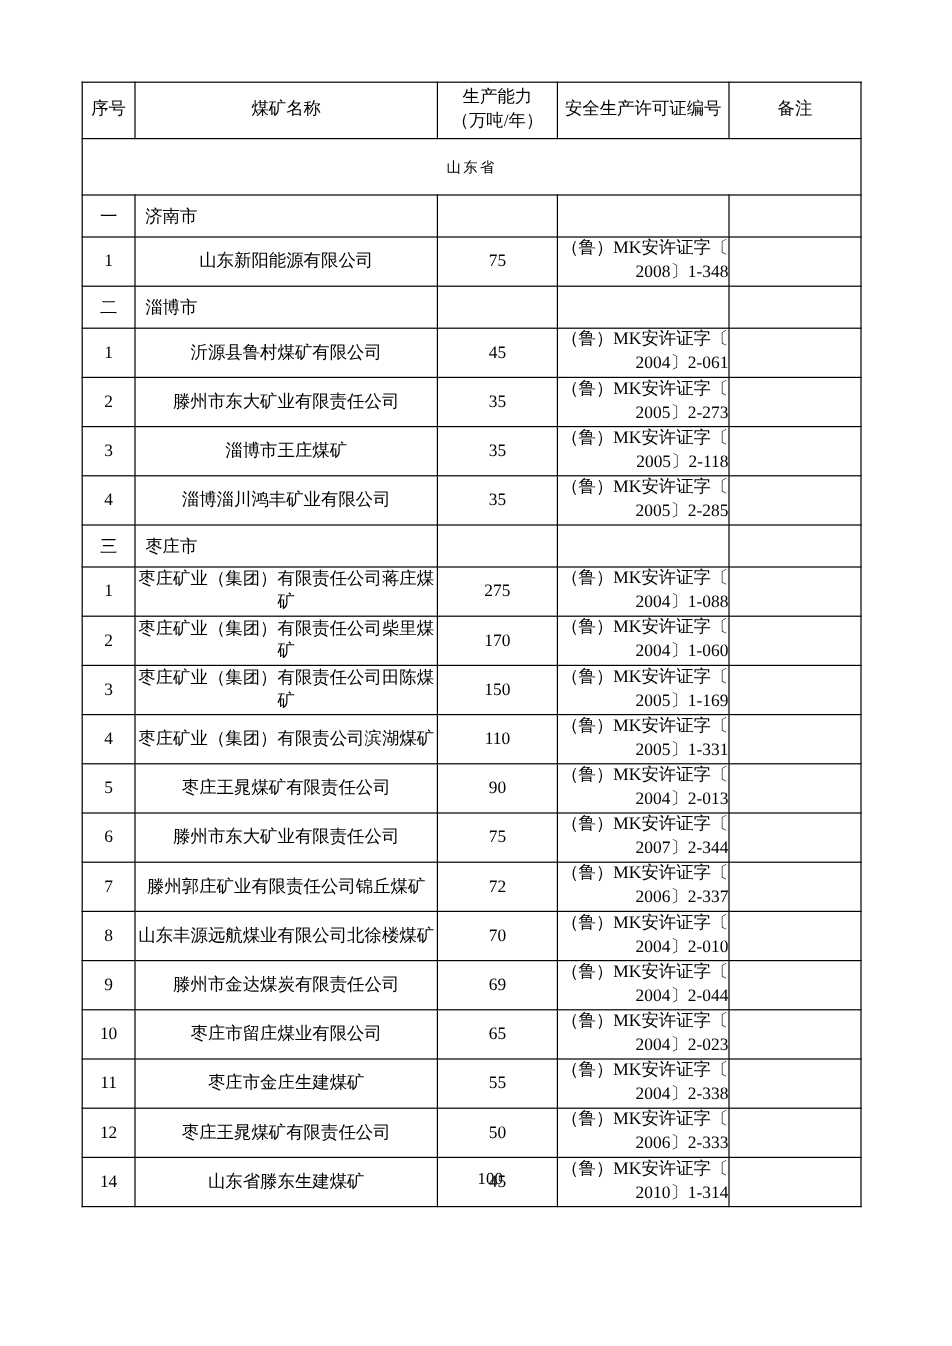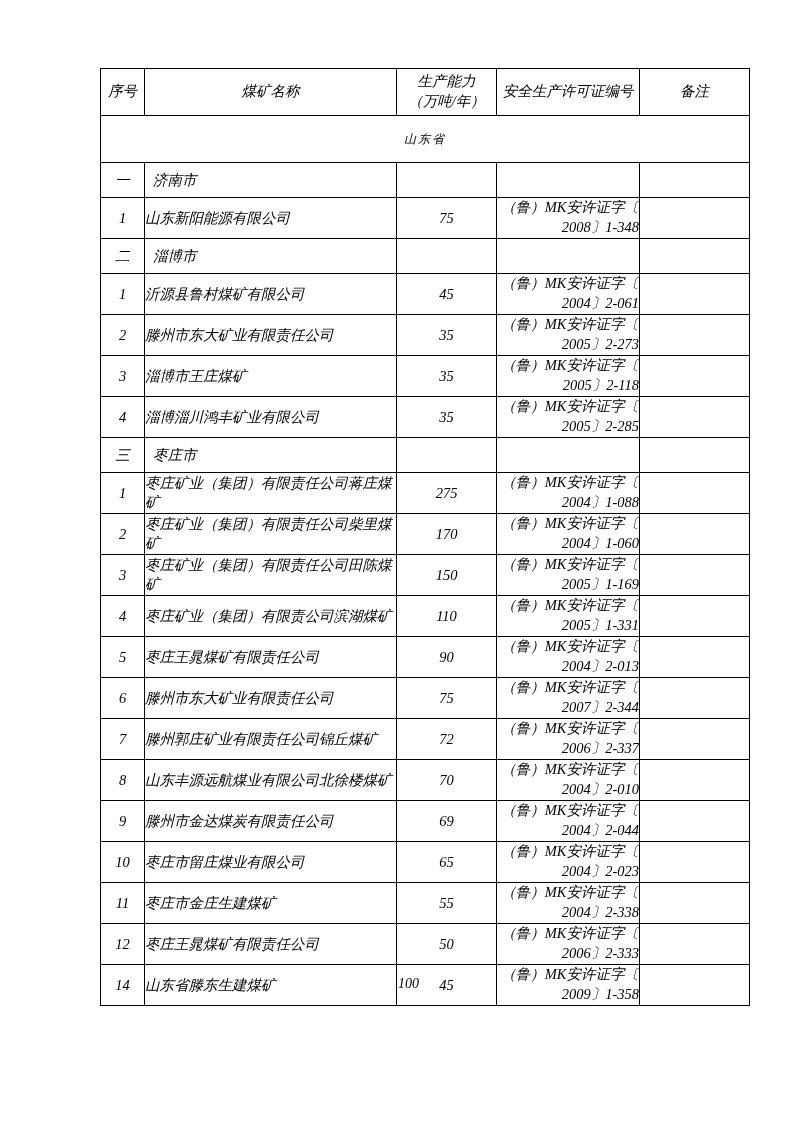--- a/index.html
+++ b/index.html
@@ -11,23 +11,22 @@
     width: 793px;
     height: 1122px;
     font-family: "Liberation Serif", "DejaVu Serif", serif;
     color: #000000;
     position: relative;
   }
   .page {
     width: 793px;
     height: 1020px;
     box-sizing: border-box;
-    padding: 68px 72px 0 100px;
+    padding: 68px 72px 0 68px;
     position: relative;
-    font-style: italic;
   }
   table.mine-table {
     border-collapse: collapse;
     width: 649px;
     table-layout: fixed;
   }
   table.mine-table td,
   table.mine-table th {
     border: 1px solid #000000;
     padding: 0;
@@ -75,21 +74,21 @@
   }
 
   tr.mine td {
     height: 40px;
     font-size: 14.5px;
   }
   td.seq {
     text-align: center;
   }
   td.name {
-    text-align: left;
+    text-align: center;
     padding-left: 8px;
     line-height: 1.3;
   }
   td.cap {
     text-align: center;
   }
   td.lic {
     text-align: right;
     font-size: 13.5px;
     line-height: 1.35;
@@ -327,21 +326,21 @@
           <span class="l2">2006〕2-333</span>
         </td>
         <td class="note"></td>
       </tr>
       <tr class="mine">
         <td class="seq">14</td>
         <td class="name">山东省滕东生建煤矿</td>
         <td class="cap">45</td>
         <td class="lic">
           <span class="l1">（鲁）MK安许证字〔</span>
-          <span class="l2">2009〕1-358</span>
+          <span class="l2">2010〕1-314</span>
         </td>
         <td class="note"></td>
       </tr>
     </tbody>
   </table>
 
   <div class="page-number">100</div>
 </div>
 
 </body></html>

